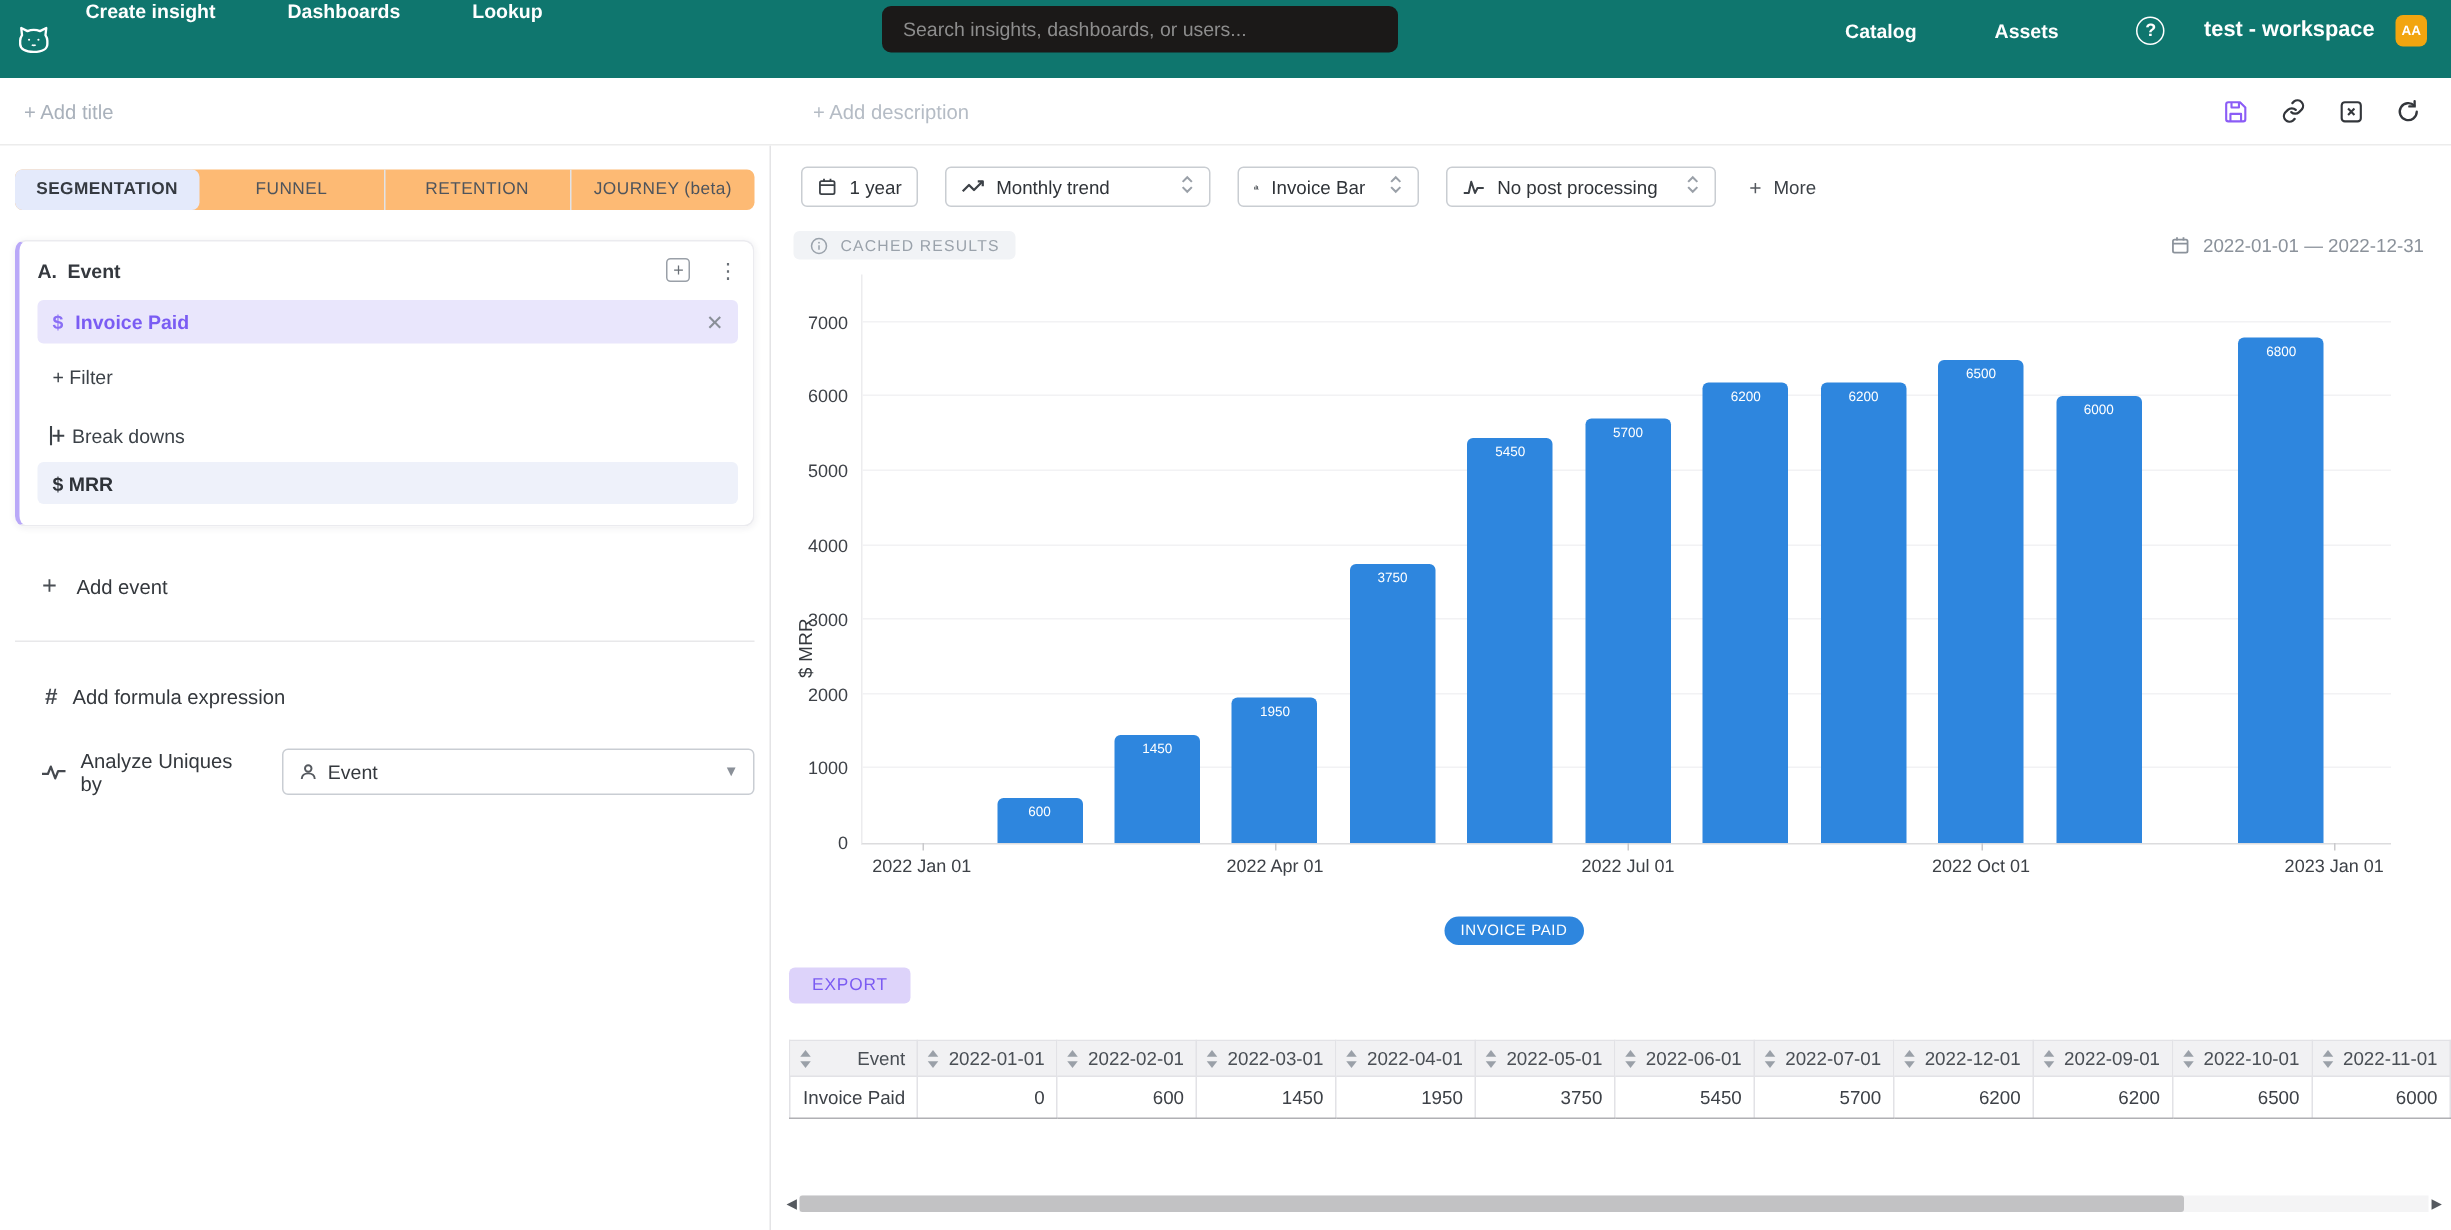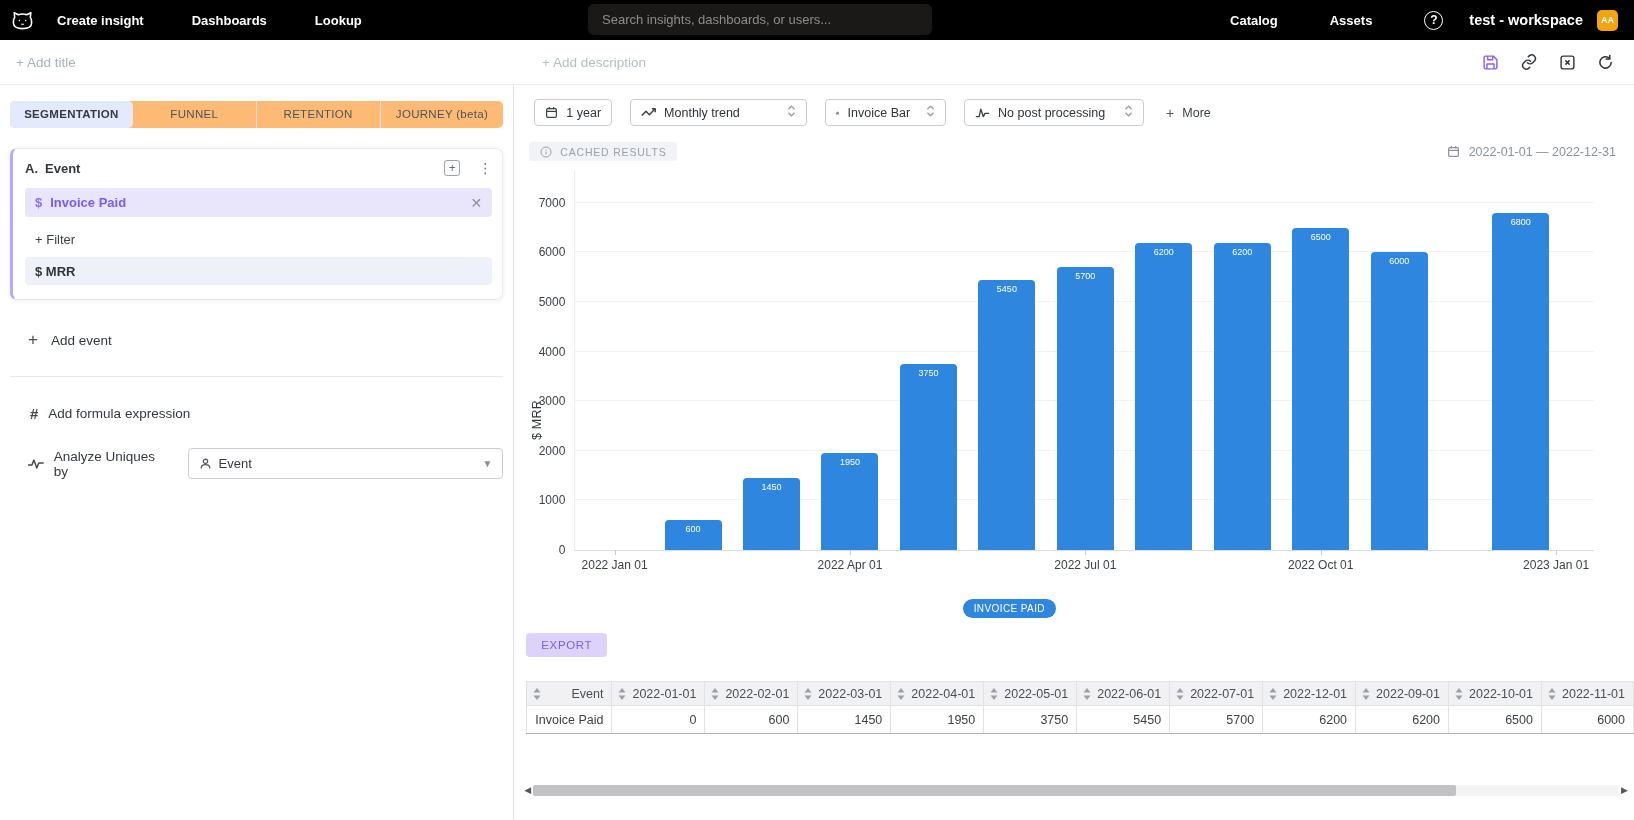--- a/index.html
+++ b/index.html
@@ -1,20 +1,20 @@
 <!DOCTYPE html>
 <html><head>
 <meta charset="utf-8">
 <style>
   * { margin:0; padding:0; box-sizing:border-box; }
   html,body { width:1634px; height:820px; overflow:hidden; background:#fff;
               font-family:"Liberation Sans", sans-serif; }
 
   
-  .topnav { height:40px; background:#000000; display:flex; align-items:center; position:relative; }
+  .topnav { height:52px; background:#0f766e; display:flex; position:relative; }
   .topnav .logo { margin:0 22px 0 10px; display:flex; align-items:center; }
   .nav-link { color:#fff; font-size:13px; font-weight:bold; margin-right:48px; cursor:pointer; }
   .nav-search { position:absolute; left:588px; top:4px; width:344px; height:31px;
                 background:#1b1918; border:none; border-radius:6px; color:#cfcfcf;
                 font-size:13px; padding:0 14px; font-family:"Liberation Sans", sans-serif; }
   .nav-search::placeholder { color:#8d8d8d; }
   .nav-right { position:absolute; right:0; top:0; height:40px; display:flex; align-items:center; }
   .nav-right .nav-link2 { color:#fff; font-size:13px; font-weight:bold; margin-right:52px; cursor:pointer; }
   .help-circle { width:19px; height:19px; border:1.6px solid #fff; border-radius:50%;
                  color:#fff; font-size:12px; font-weight:bold; display:flex; align-items:center;
@@ -206,20 +206,28 @@
         <span class="plusbox">+</span>
         <span class="kebab">⋮</span>
       </div>
       <div class="event-row">
         <span class="dollar">$</span>
         <span class="ename">Invoice Paid</span>
         <span class="spacer"></span>
         <span class="close">✕</span>
       </div>
       <div class="filter-row">+ Filter</div>
+      <div class="breakdown-label">
+        <svg width="10" height="13" viewBox="0 0 10 13">
+          <line x1="1" y1="0" x2="1" y2="13" stroke="#3c4248" stroke-width="1.4"></line>
+          <line x1="2" y1="6.5" x2="10" y2="6.5" stroke="#3c4248" stroke-width="1.4"></line>
+          <line x1="6" y1="2.5" x2="6" y2="10.5" stroke="#3c4248" stroke-width="1.4"></line>
+        </svg>
+        <span>Break downs</span>
+      </div>
       <div class="mrr-row">$ MRR</div>
     </div>
 
     <div class="add-event">
       <span class="plus">+</span>
       <span>Add event</span>
     </div>
 
     <div class="panel-divider"></div>
 

